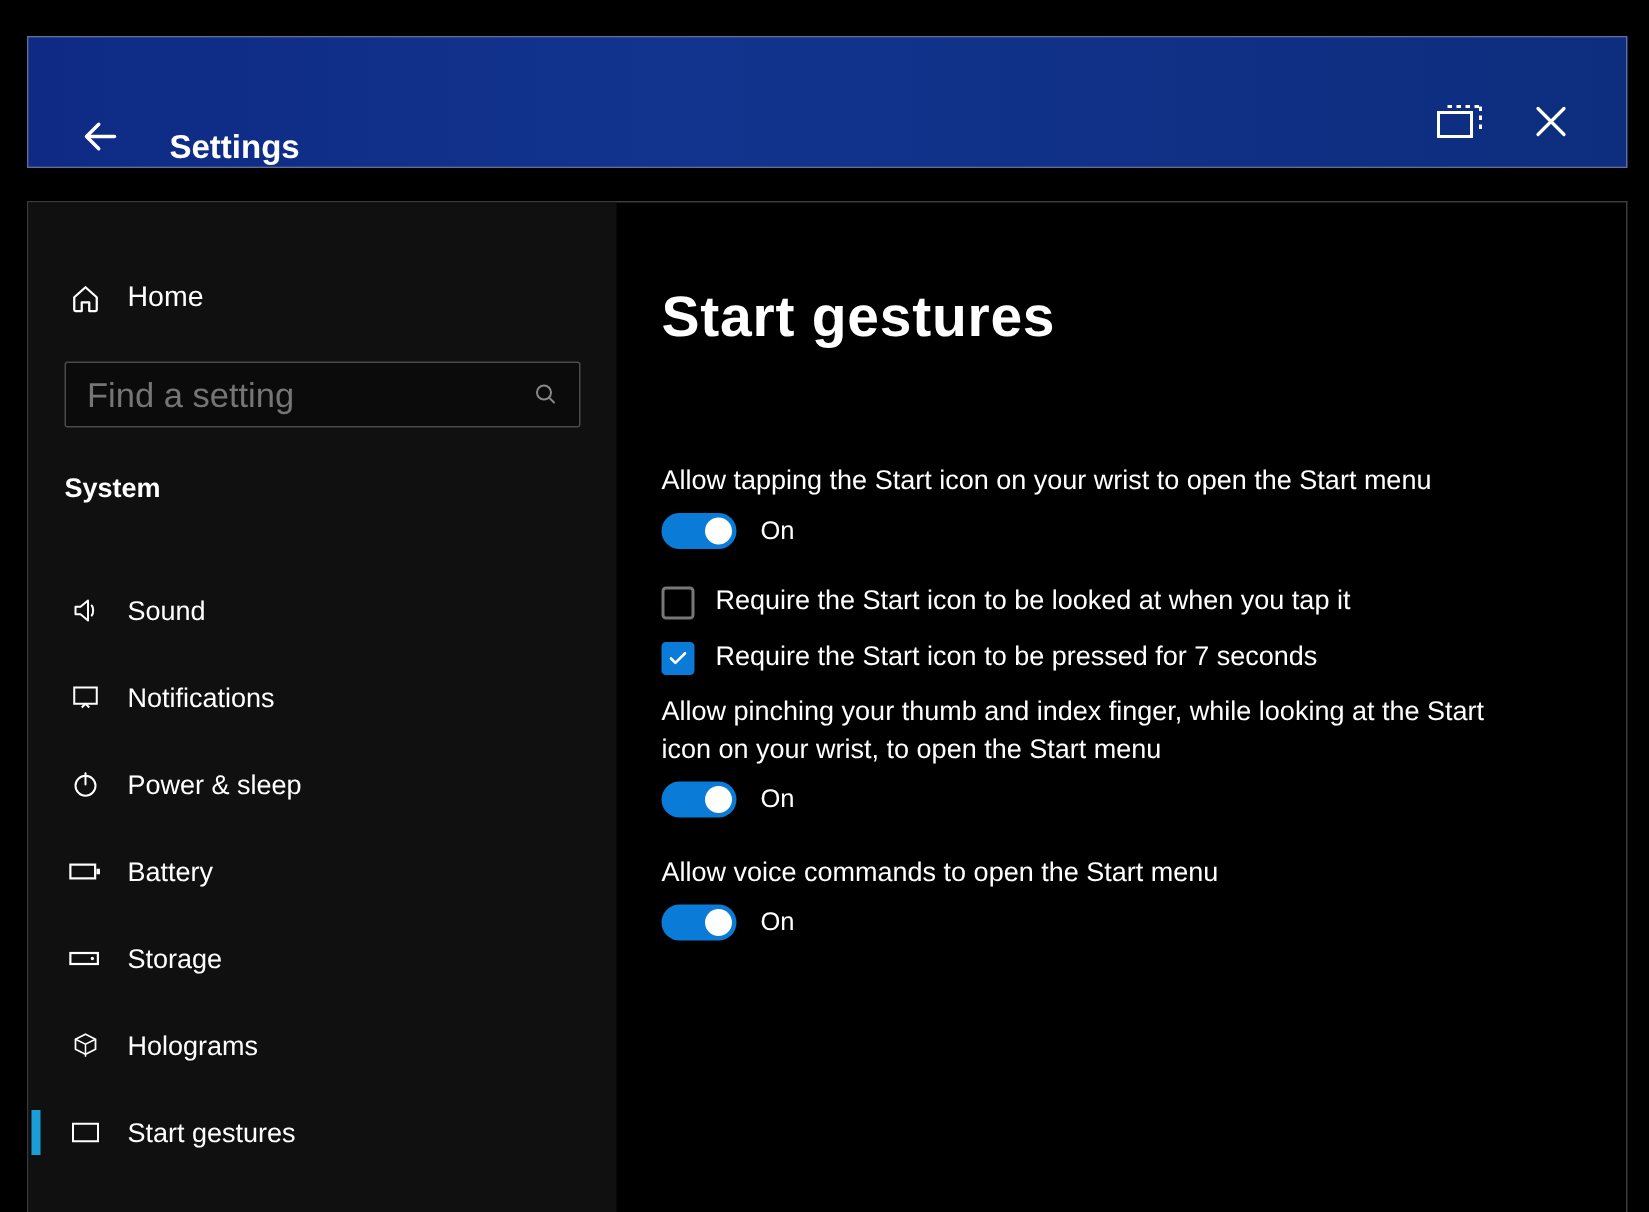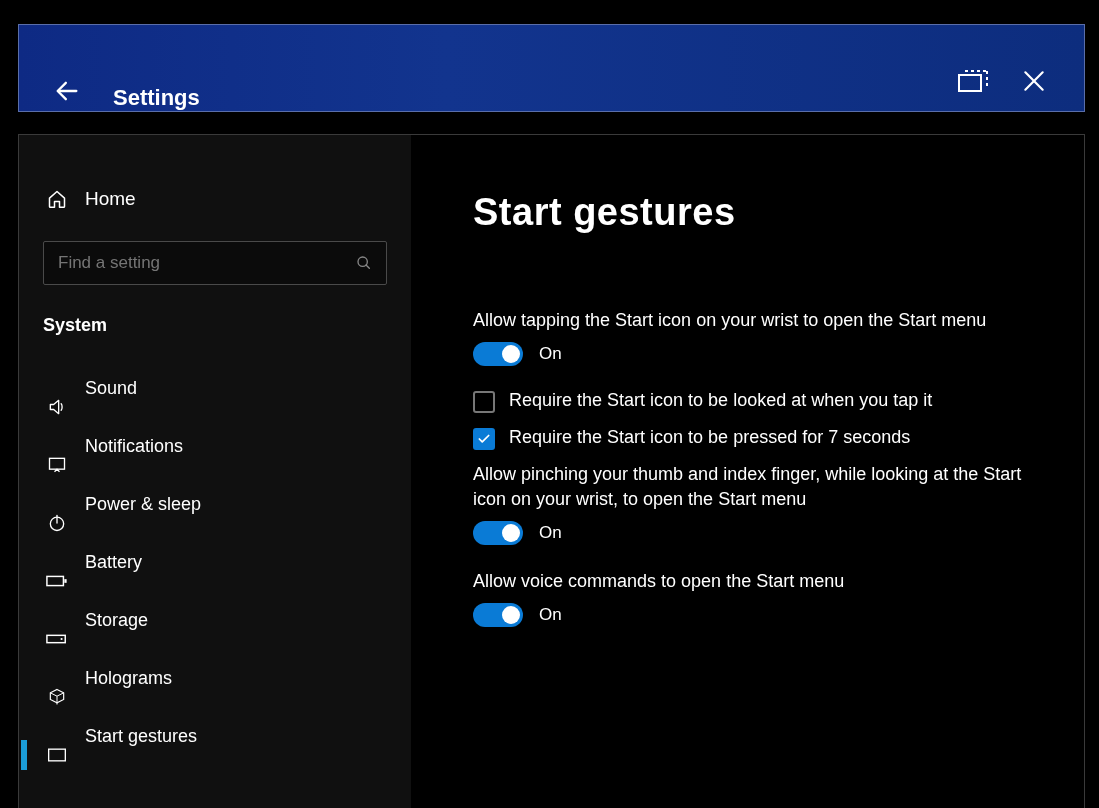--- a/index.html
+++ b/index.html
@@ -36,21 +36,20 @@
     width: 60px; height: 60px;
     display: flex; align-items: center; justify-content: center;
   }
   .body-panel {
     position: absolute;
     left: 18px; right: 14px; top: 134px; bottom: 0;
     border: 1px solid #3a3a3a;
     border-bottom: none;
     display: flex;
     background: #000;
-    gap: 32px;
   }
   .sidebar {
     width: 392px;
     background: #101010;
     padding: 40px 24px 0 24px;
   }
   .home-row {
     display: flex; align-items: center;
     height: 48px;
     cursor: default;
@@ -69,35 +68,35 @@
     background: #0b0b0b;
     display: flex; align-items: center;
     padding: 0 12px 0 14px;
   }
   .search-box input {
     flex: 1;
     background: transparent;
     border: none;
     outline: none;
     color: #eab308;
-    font-size: 17px;
+    font-size: 23px;
   }
   .search-box .sicon { width: 20px; display:flex; align-items:center; justify-content:center;}
   .category {
     margin-top: 30px;
     font-size: 18px;
     font-weight: 600;
   }
   .nav {
     margin-top: 42px;
     margin-left: -24px;
     margin-right: -24px;
   }
   .nav-item {
-    display: flex; 
+    display: flex; align-items: center;
     height: 58px;
     padding-left: 24px;
     font-size: 18px;
     position: relative;
   }
   .nav-item.active::before {
     content: "";
     position: absolute;
     left: 2px; top: 14px; bottom: 14px;
     width: 6px;

